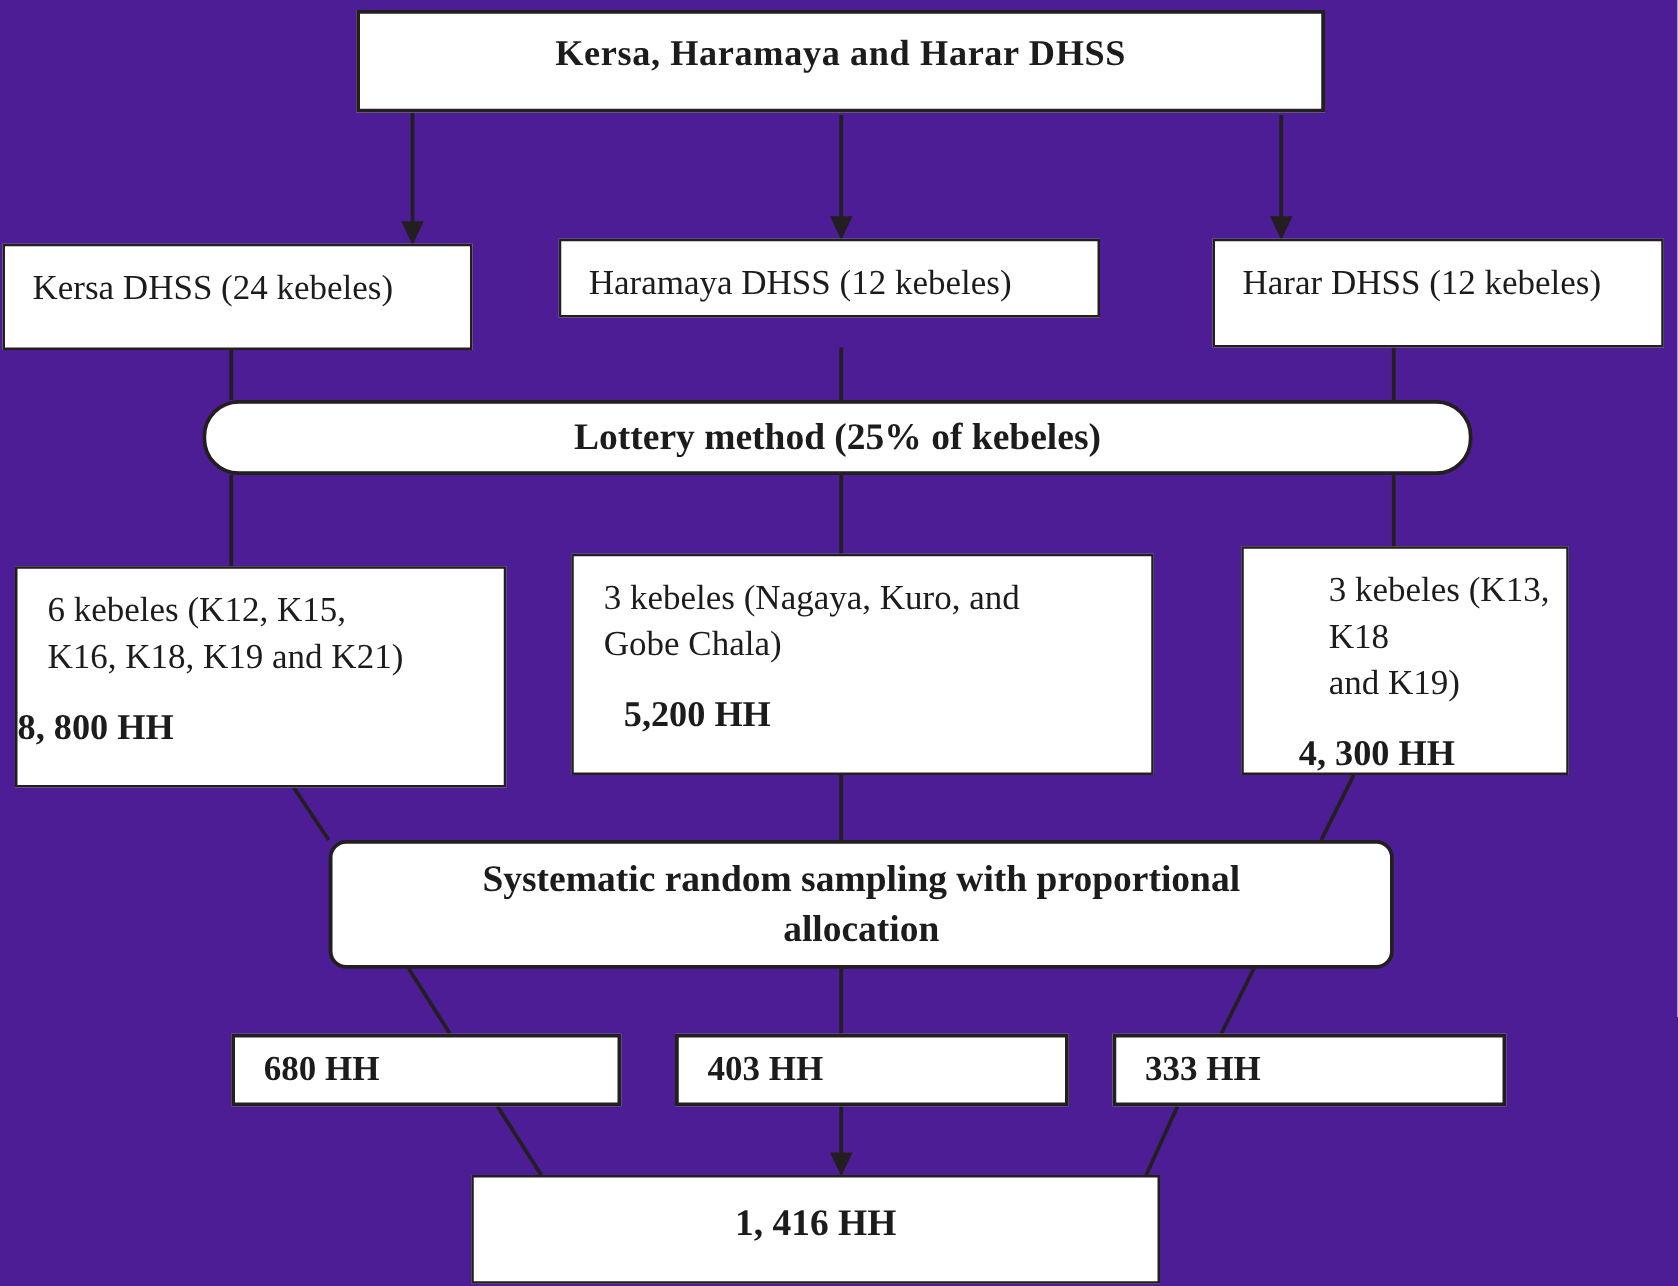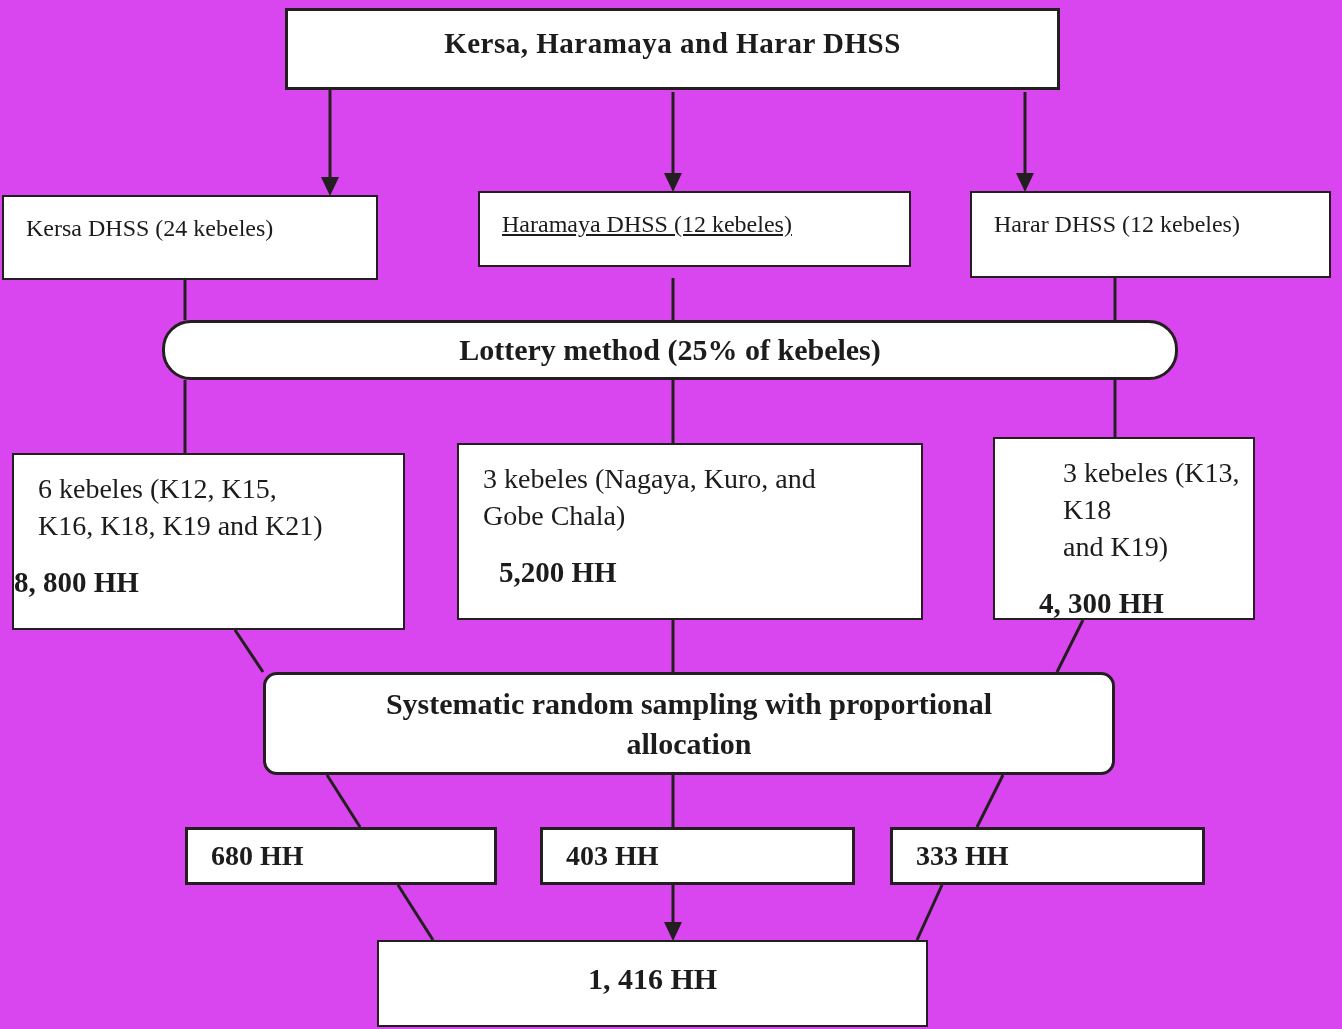--- a/index.html
+++ b/index.html
@@ -1,29 +1,29 @@
 <!DOCTYPE html>
 <html><head>
 <meta charset="utf-8">
 <style>
   html, body { margin:0; padding:0; background:#ffffff; }
   .canvas {
-    position:relative; width:1342px; height:1029px; background:#d946ef;
+    position:relative; width:1342px; height:1029px; background:#4c1d95;
     font-family:"Liberation Serif","DejaVu Serif",serif; color:#1c1c1c; overflow:hidden;
   }
   .connectors { position:absolute; left:0; top:0; width:1342px; height:1029px; z-index:0; }
   .box {
     position:absolute; background:#ffffff; border:2px solid #231f20;
     box-sizing:border-box; z-index:1;
   }
   .thick { border-width:3px; }
   .flex-center { display:flex; align-items:center; justify-content:center; text-align:center; }
   .title-box { font-weight:bold; font-size:29px; letter-spacing:0.5px;
     display:flex; justify-content:center; align-items:flex-start; padding-top:16px; }
-  .site-box { font-size:24px; padding:18px 8px 0 22px; }
+  .site-box { font-size:28px; padding:18px 8px 0 22px; }
   .band-box { font-weight:bold; font-size:30px; }
   .kebele-box { padding-top:15px; font-size:28px; }
   .kebele-lines { padding-left:24px; padding-right:8px; line-height:37px; }
   .hh-line { margin-top:22px; font-weight:bold; font-size:29px; }
   .hh-center { text-align:left; }
   .hh-left { padding-left:40px; }
   .sample-box { font-weight:bold; font-size:28px; display:flex; align-items:center; padding-left:23px; }
   .total-box { font-weight:bold; font-size:30px; padding-bottom:10px; }
   .sampling-box { line-height:40px; }
   line, polygon { pointer-events:none; }
@@ -68,21 +68,21 @@
     </g>
   </svg>
 
   <div class="box thick title-box" style="left:285px; top:8px; width:775px; height:82px;">
     <span>Kersa, Haramaya and Harar DHSS</span>
   </div>
 
   <div class="box site-box" style="left:2px; top:195px; width:376px; height:85px;">
     <span>Kersa DHSS (24 kebeles)</span>
   </div>
-  <div class="box site-box" style="left:478px; top:191px; width:433px; height:76px;text-decoration:underline;">
+  <div class="box site-box" style="left:447px; top:191px; width:433px; height:63px;">
     <span>Haramaya DHSS (12 kebeles)</span>
   </div>
   <div class="box site-box" style="left:970px; top:191px; width:361px; height:87px;">
     <span>Harar DHSS (12 kebeles)</span>
   </div>
 
   <div class="box thick band-box flex-center" style="left:162px; top:320px; width:1016px; height:60px;border-radius:29px;">
     <span>Lottery method (25% of kebeles)</span>
   </div>
 

